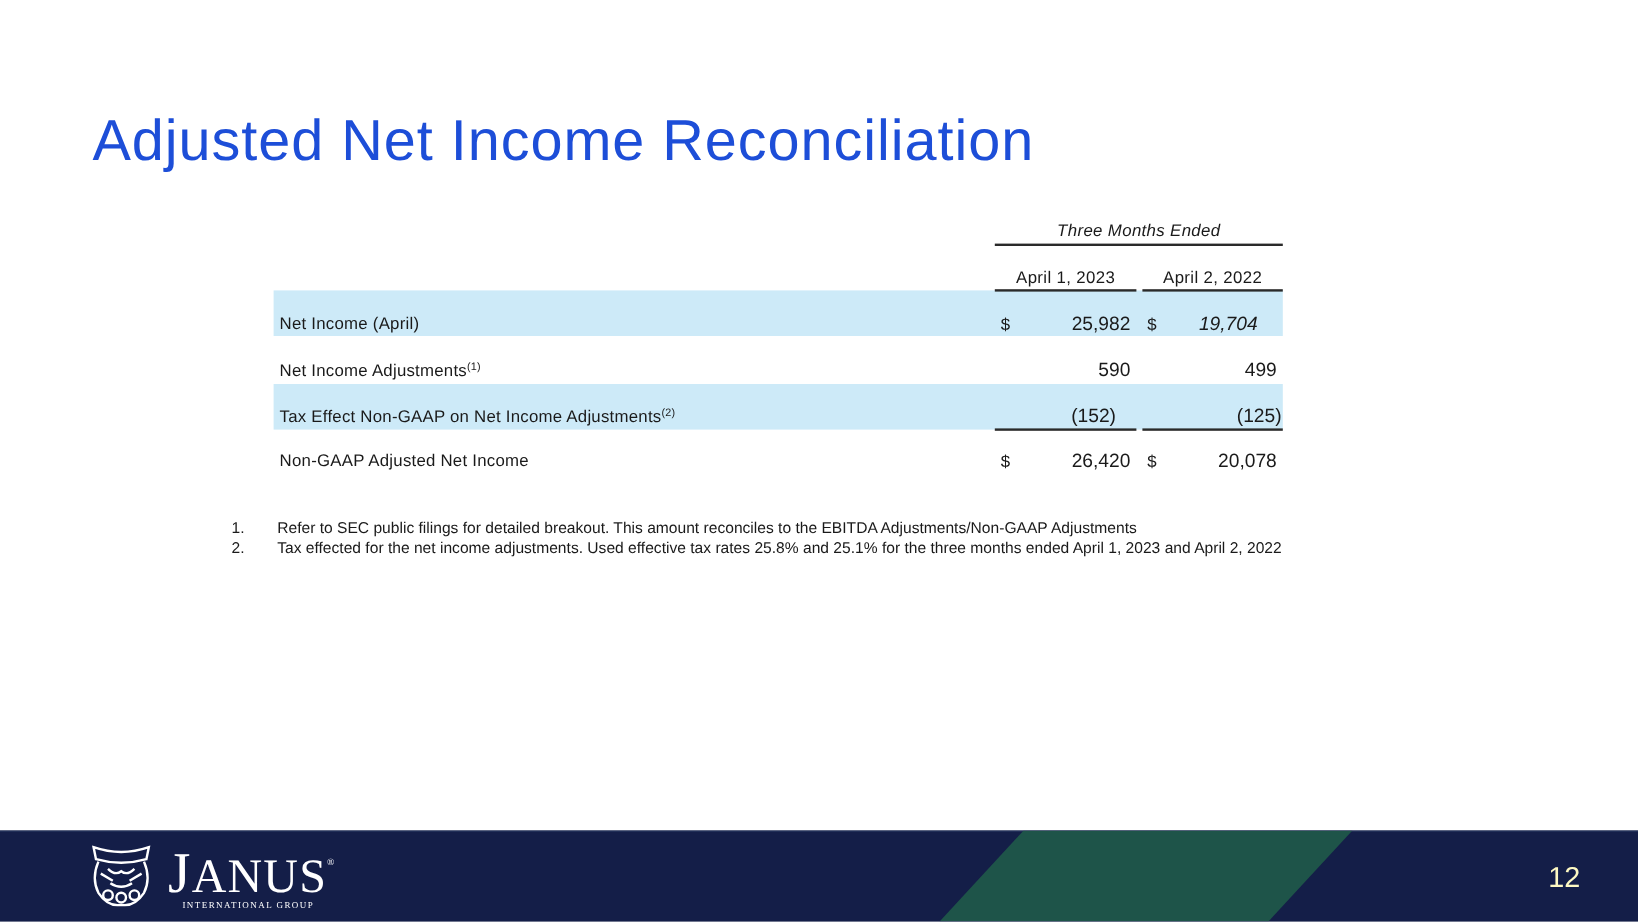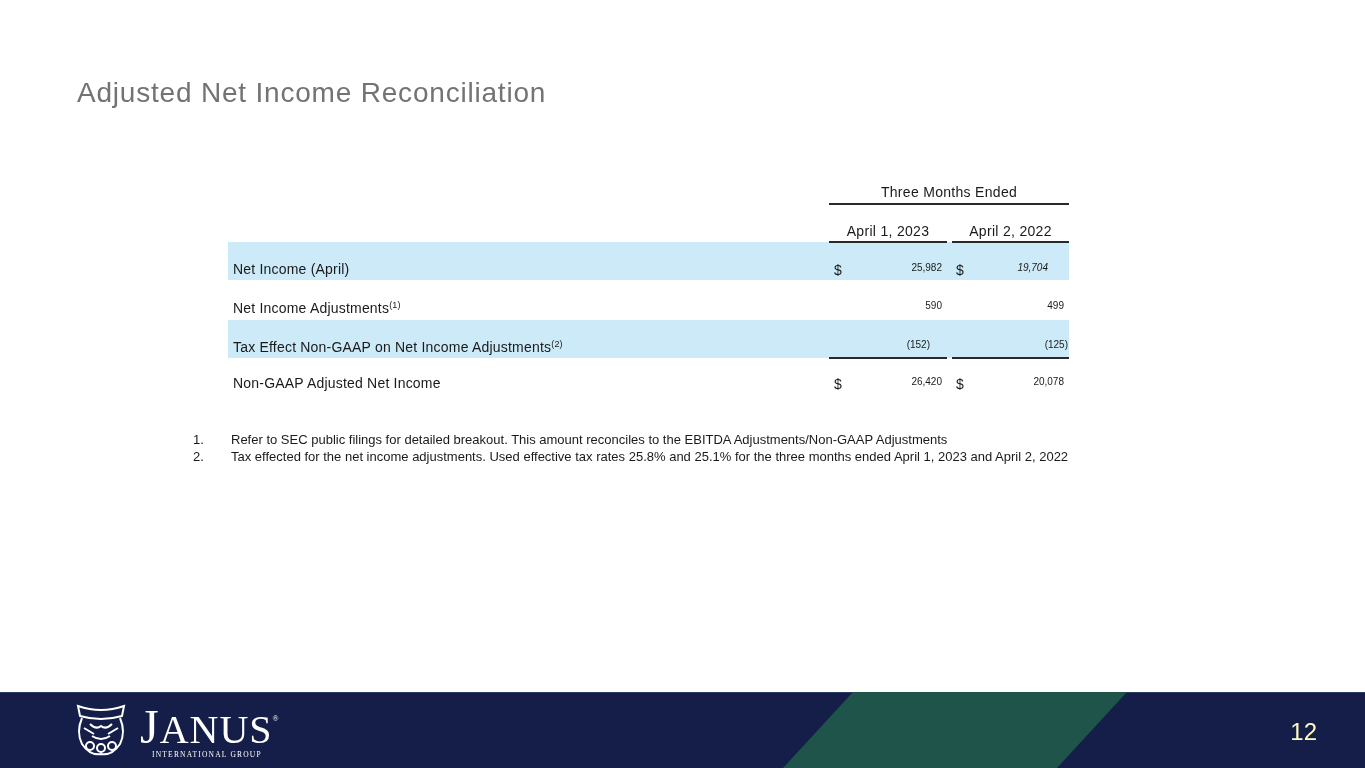--- a/index.html
+++ b/index.html
@@ -1,24 +1,24 @@
 <!DOCTYPE html>
 <html><head>
 <meta charset="utf-8">
 <style>
   html, body { margin:0; padding:0; }
   body { width:1365px; height:768px; position:relative; overflow:hidden; background:#ffffff; font-family:"Liberation Sans", sans-serif; color:#1a1a1a; }
-  .title { position:absolute; left:77px; top:58px; font-size:28px; color:#737373; letter-spacing:0.8px; font-weight:normal; white-space:nowrap; }
+  .title { position:absolute; left:77px; top:58px; font-size:48px; color:#1d4ed8; letter-spacing:0.8px; font-weight:normal; white-space:nowrap; }
   .band { position:absolute; left:228px; width:841px; background:#cdeaf8; }
-  .hdr-group { position:absolute; left:829px; top:184px; width:240px; text-align:center; font-size:14px; color:#1a1a1a; letter-spacing:0.3px; }
+  .hdr-group { position:absolute; left:829px; top:184px; width:240px; text-align:center; font-size:14px; color:#1a1a1a; letter-spacing:0.3px;font-style:italic; }
   .line { position:absolute; height:1.5px; background:#2a2a2a; }
   .hdr-date { position:absolute; top:223px; font-size:14px; text-align:center; letter-spacing:0.3px; }
   .row-label { position:absolute; left:233px; font-size:14px; white-space:nowrap; letter-spacing:0.2px; }
   .row-label sup { font-size:9px; vertical-align:5px; }
-  .cell { position:absolute; font-size:10px; white-space:nowrap; }
+  .cell { position:absolute; font-size:16px; white-space:nowrap; }
   .dollar { position:absolute; font-size:14px; }
   .notes { position:absolute; left:193px; top:431px; font-size:13px; line-height:17px; color:#1a1a1a; }
   .note { display:flex; }
   .note-num { width:38px; }
   .footer { position:absolute; left:0; top:692px; width:1365px; height:76px; background:#141e48; overflow:hidden; }
   .footer .topline { position:absolute; left:0; top:0; width:100%; height:1px; background:#2a3a62; }
   .page-num { position:absolute; right:48px; top:26px; font-size:24px; color:#fef9c3; }
   .logo { position:absolute; left:70px; top:6px; display:flex; align-items:center; }
   .logo-word { color:#ffffff; font-family:"Liberation Serif", serif; }
   .janus { font-size:40px; letter-spacing:1px; line-height:38px; }

